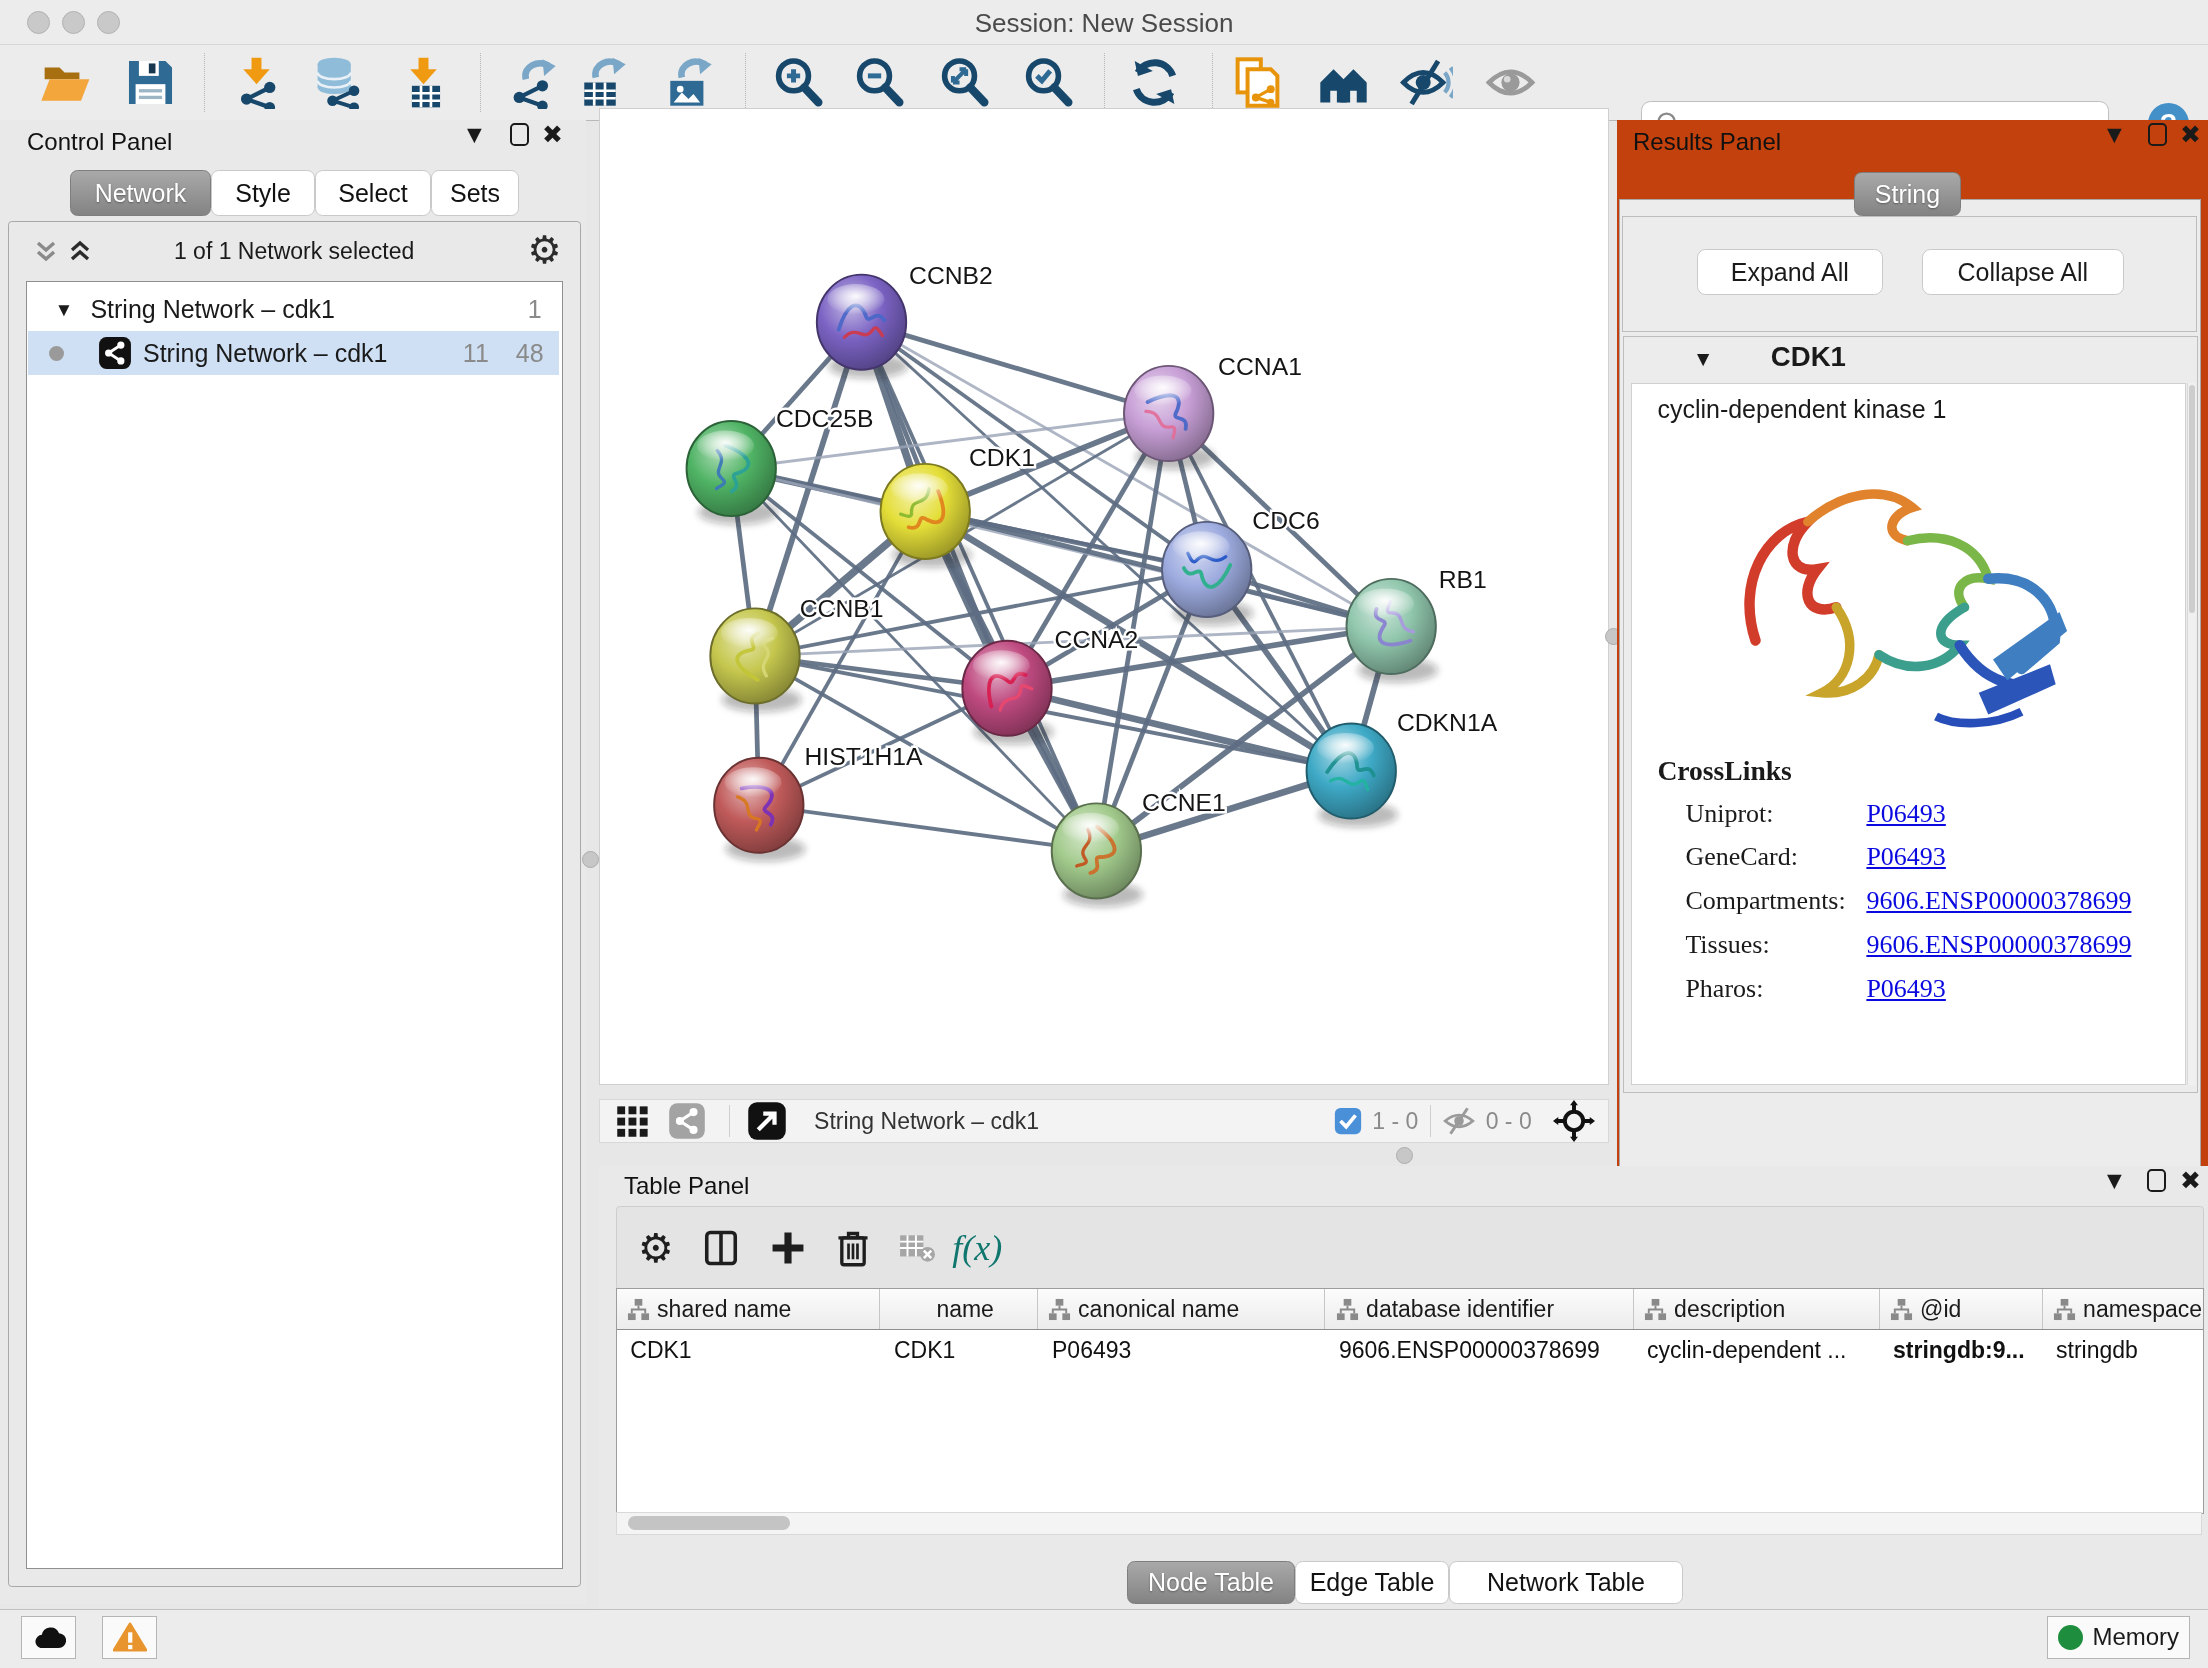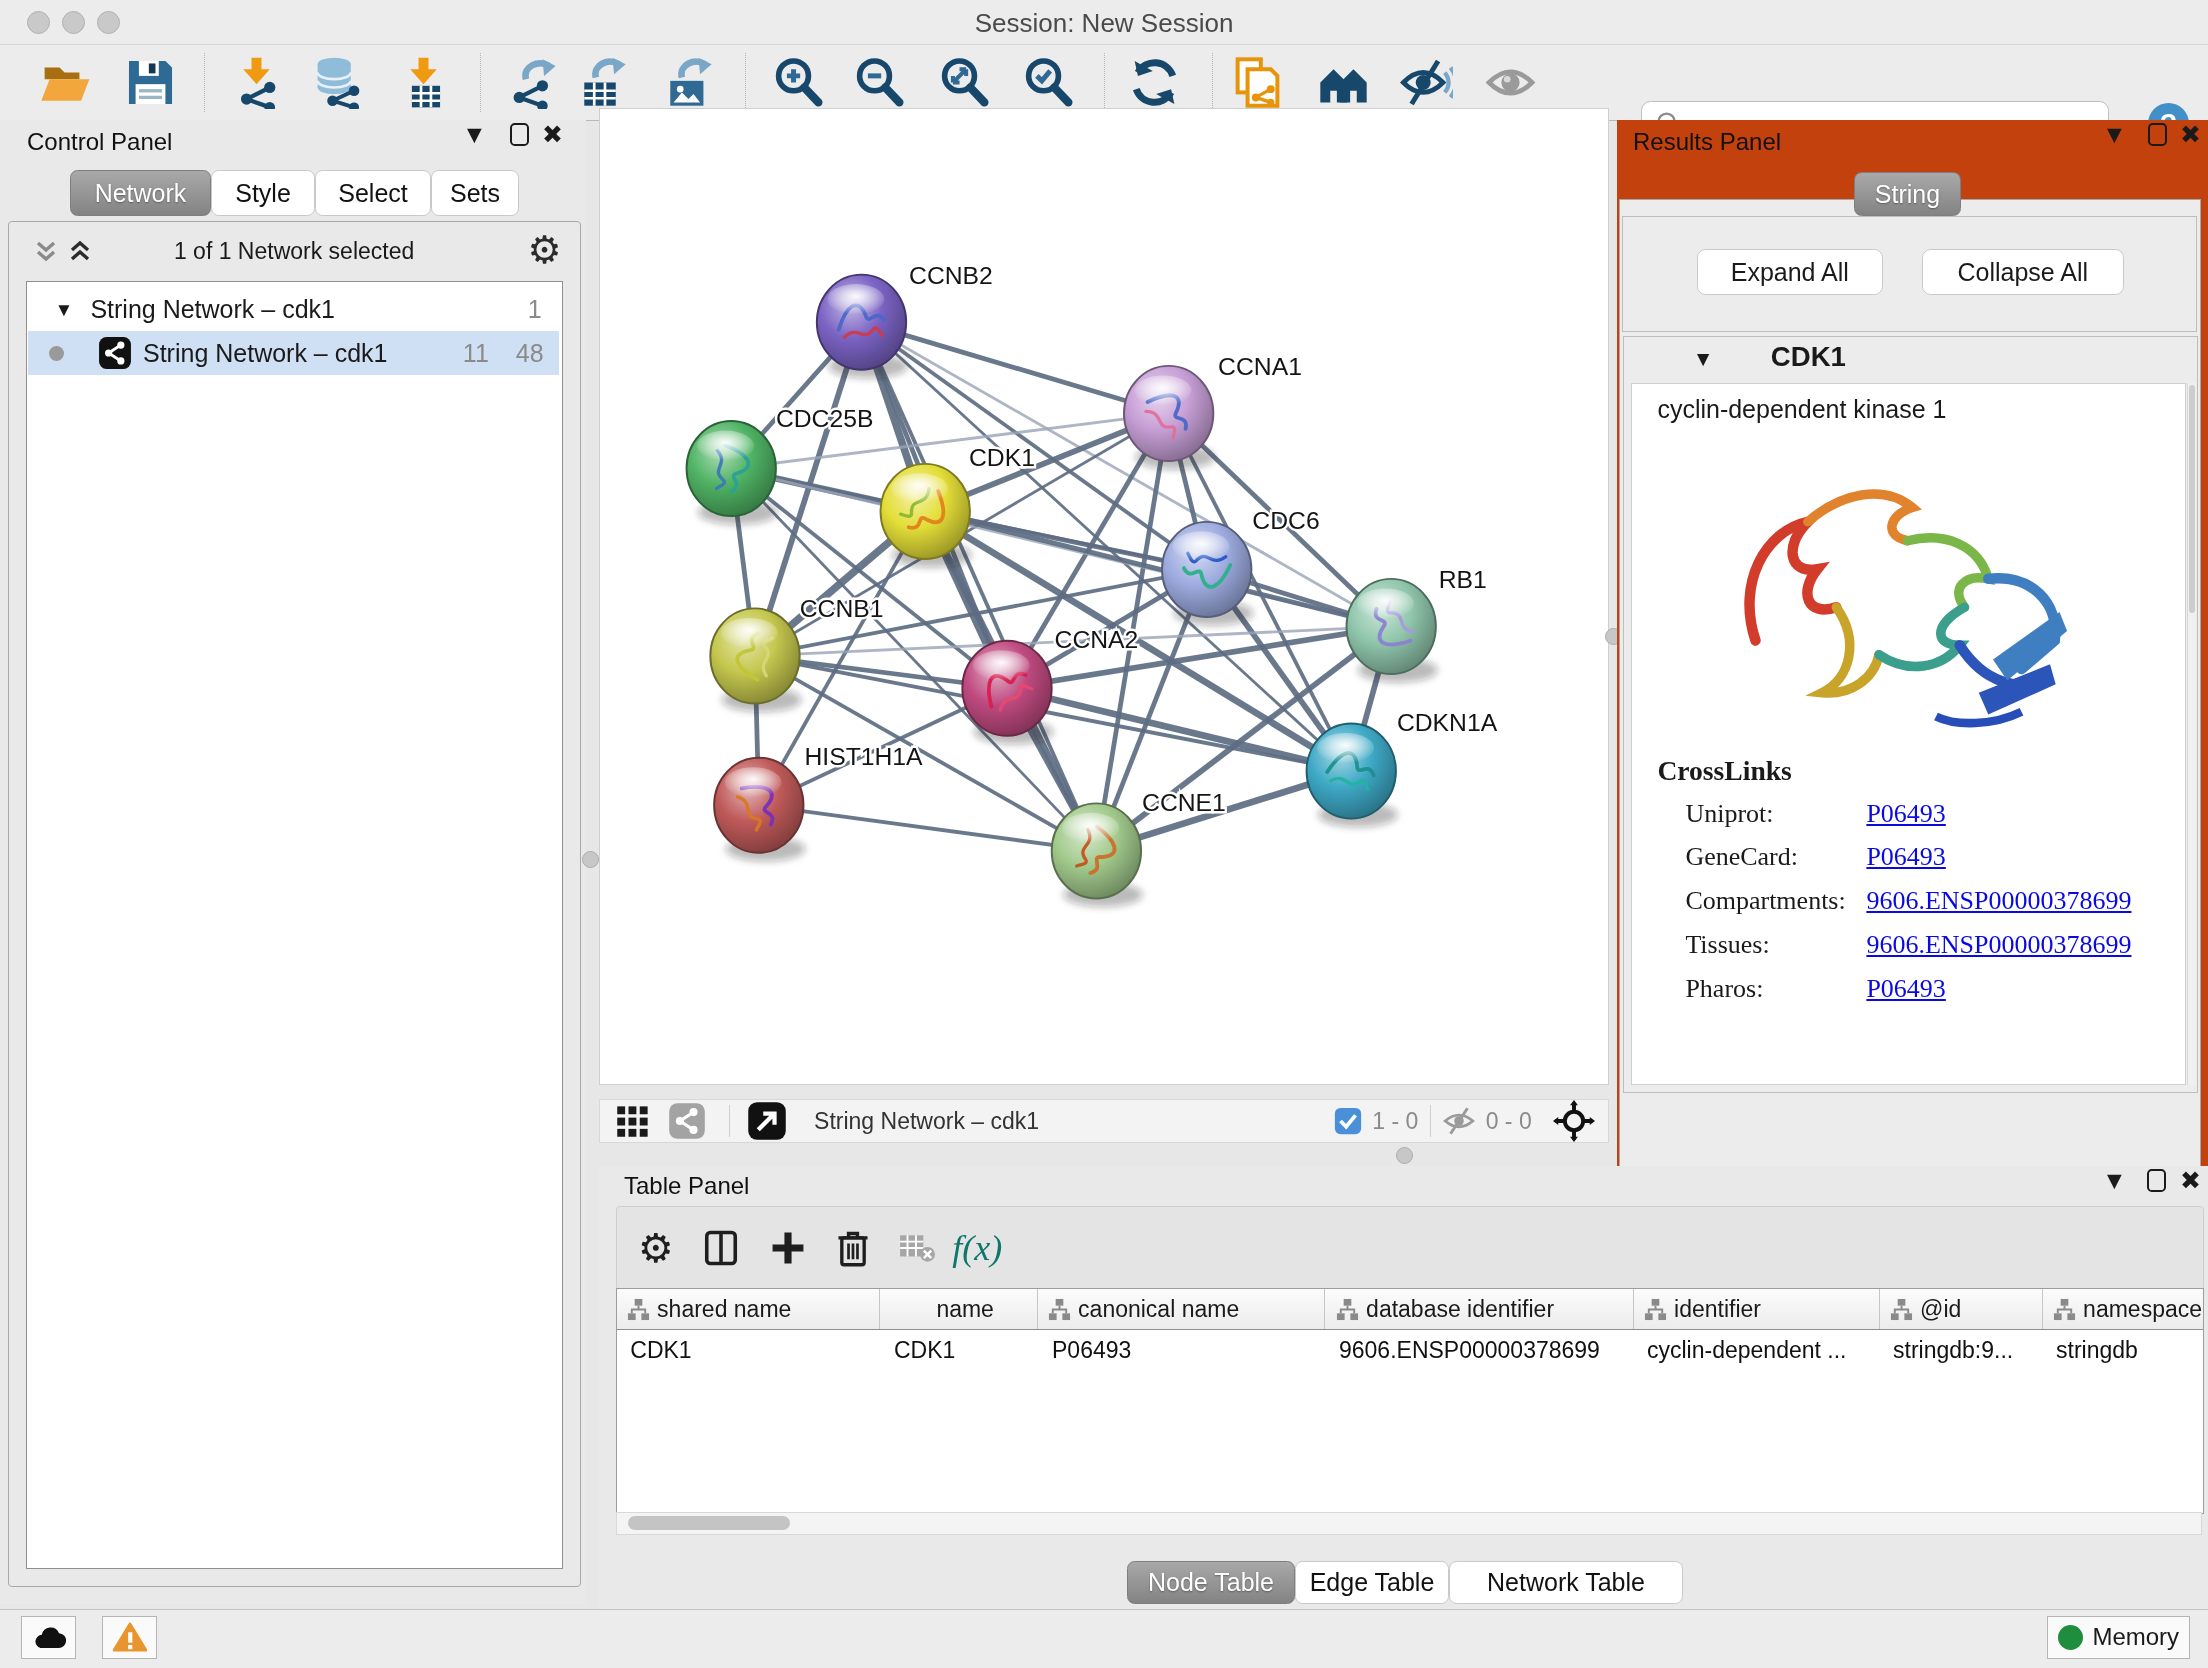--- a/index.html
+++ b/index.html
@@ -656,21 +656,21 @@
             </svg>
             <span>database identifier</span>
           </div>
           <div class="th" style="left: 1017px; width: 246px;">
             <svg style="width:23px;height:23px;margin:0 7.6px 0 9.5px;flex:none" viewBox="0 0 24 24">
               <rect x="8" y="1" width="8" height="7" fill="#8a8a8a"></rect>
               <rect x="1" y="16" width="8" height="7" fill="#8a8a8a"></rect>
               <rect x="15" y="16" width="8" height="7" fill="#8a8a8a"></rect>
               <path d="M12 8v4M5 16v-4h14v4" stroke="#8a8a8a" stroke-width="2" fill="none"></path>
             </svg>
-            <span>identifier</span>
+            <span>description</span>
           </div>
           <div class="th" style="left: 1263px; width: 163px;">
             <svg style="width:23px;height:23px;margin:0 7.6px 0 9.5px;flex:none" viewBox="0 0 24 24">
               <rect x="8" y="1" width="8" height="7" fill="#8a8a8a"></rect>
               <rect x="1" y="16" width="8" height="7" fill="#8a8a8a"></rect>
               <rect x="15" y="16" width="8" height="7" fill="#8a8a8a"></rect>
               <path d="M12 8v4M5 16v-4h14v4" stroke="#8a8a8a" stroke-width="2" fill="none"></path>
             </svg>
             <span>@id</span>
           </div>
@@ -683,21 +683,21 @@
             </svg>
             <span>namespace</span>
           </div>
         </div>
       <div id="tp-body">
           <div class="td" style="left: 13.3px; width: 244px;">CDK1</div>
           <div class="td" style="left: 277px; width: 139px;">CDK1</div>
           <div class="td" style="left: 435px; width: 268px;">P06493</div>
           <div class="td" style="left: 722px; width: 289px;">9606.ENSP00000378699</div>
           <div class="td" style="left: 1030px; width: 227px;">cyclin-dependent ...</div>
-          <div class="td" style="left: 1276px; width: 144px;">stringdb:9...</div>
+          <div class="td" style="left: 1276px; width: 144px; font-weight: bold;">stringdb:9...</div>
           <div class="td" style="left: 1439px; width: 200px;">stringdb</div>
         </div>
     </div>
     <div id="tp-hscroll">
       <div id="tp-thumb"></div>
     </div>
 
     <div class="tab sel" style="left:528px;top:395px;width:168px;height:43px;line-height:41px"><span>Node Table</span></div>
     <div class="tab" style="left:696px;top:395px;width:154px;height:43px;line-height:41px"><span>Edge Table</span></div>
     <div class="tab" style="left:850px;top:395px;width:234px;height:43px;line-height:41px"><span>Network Table</span></div>

